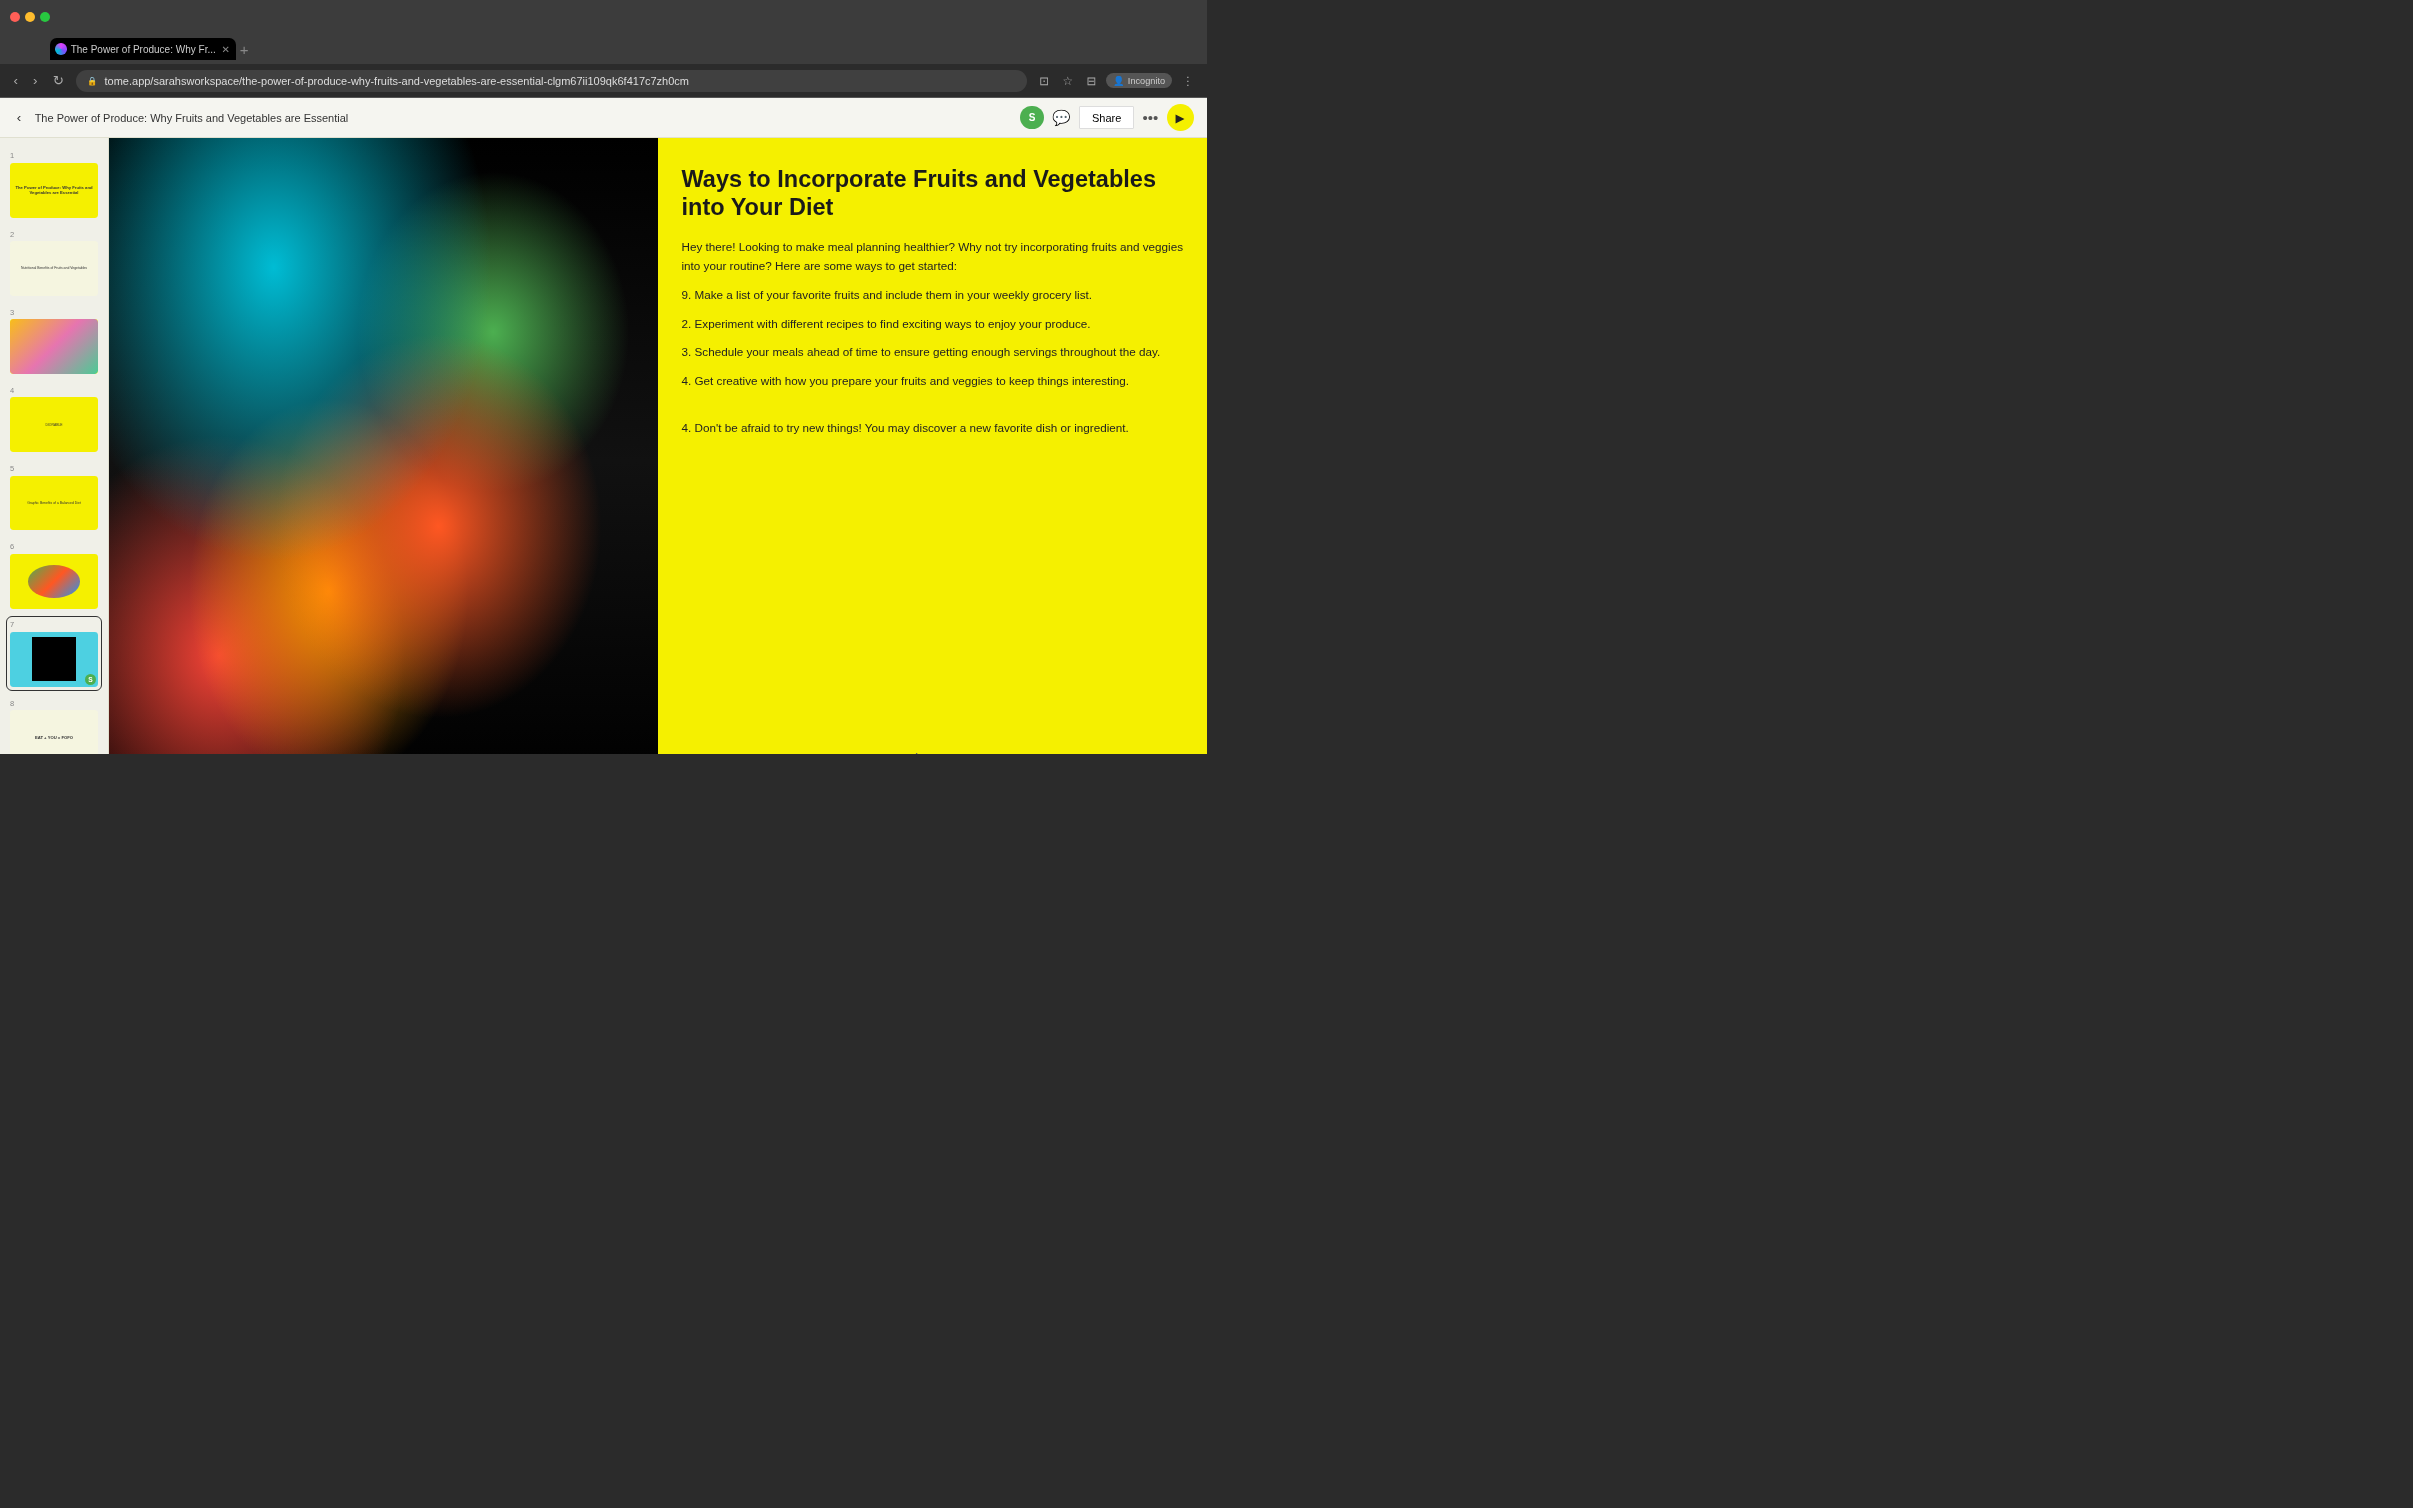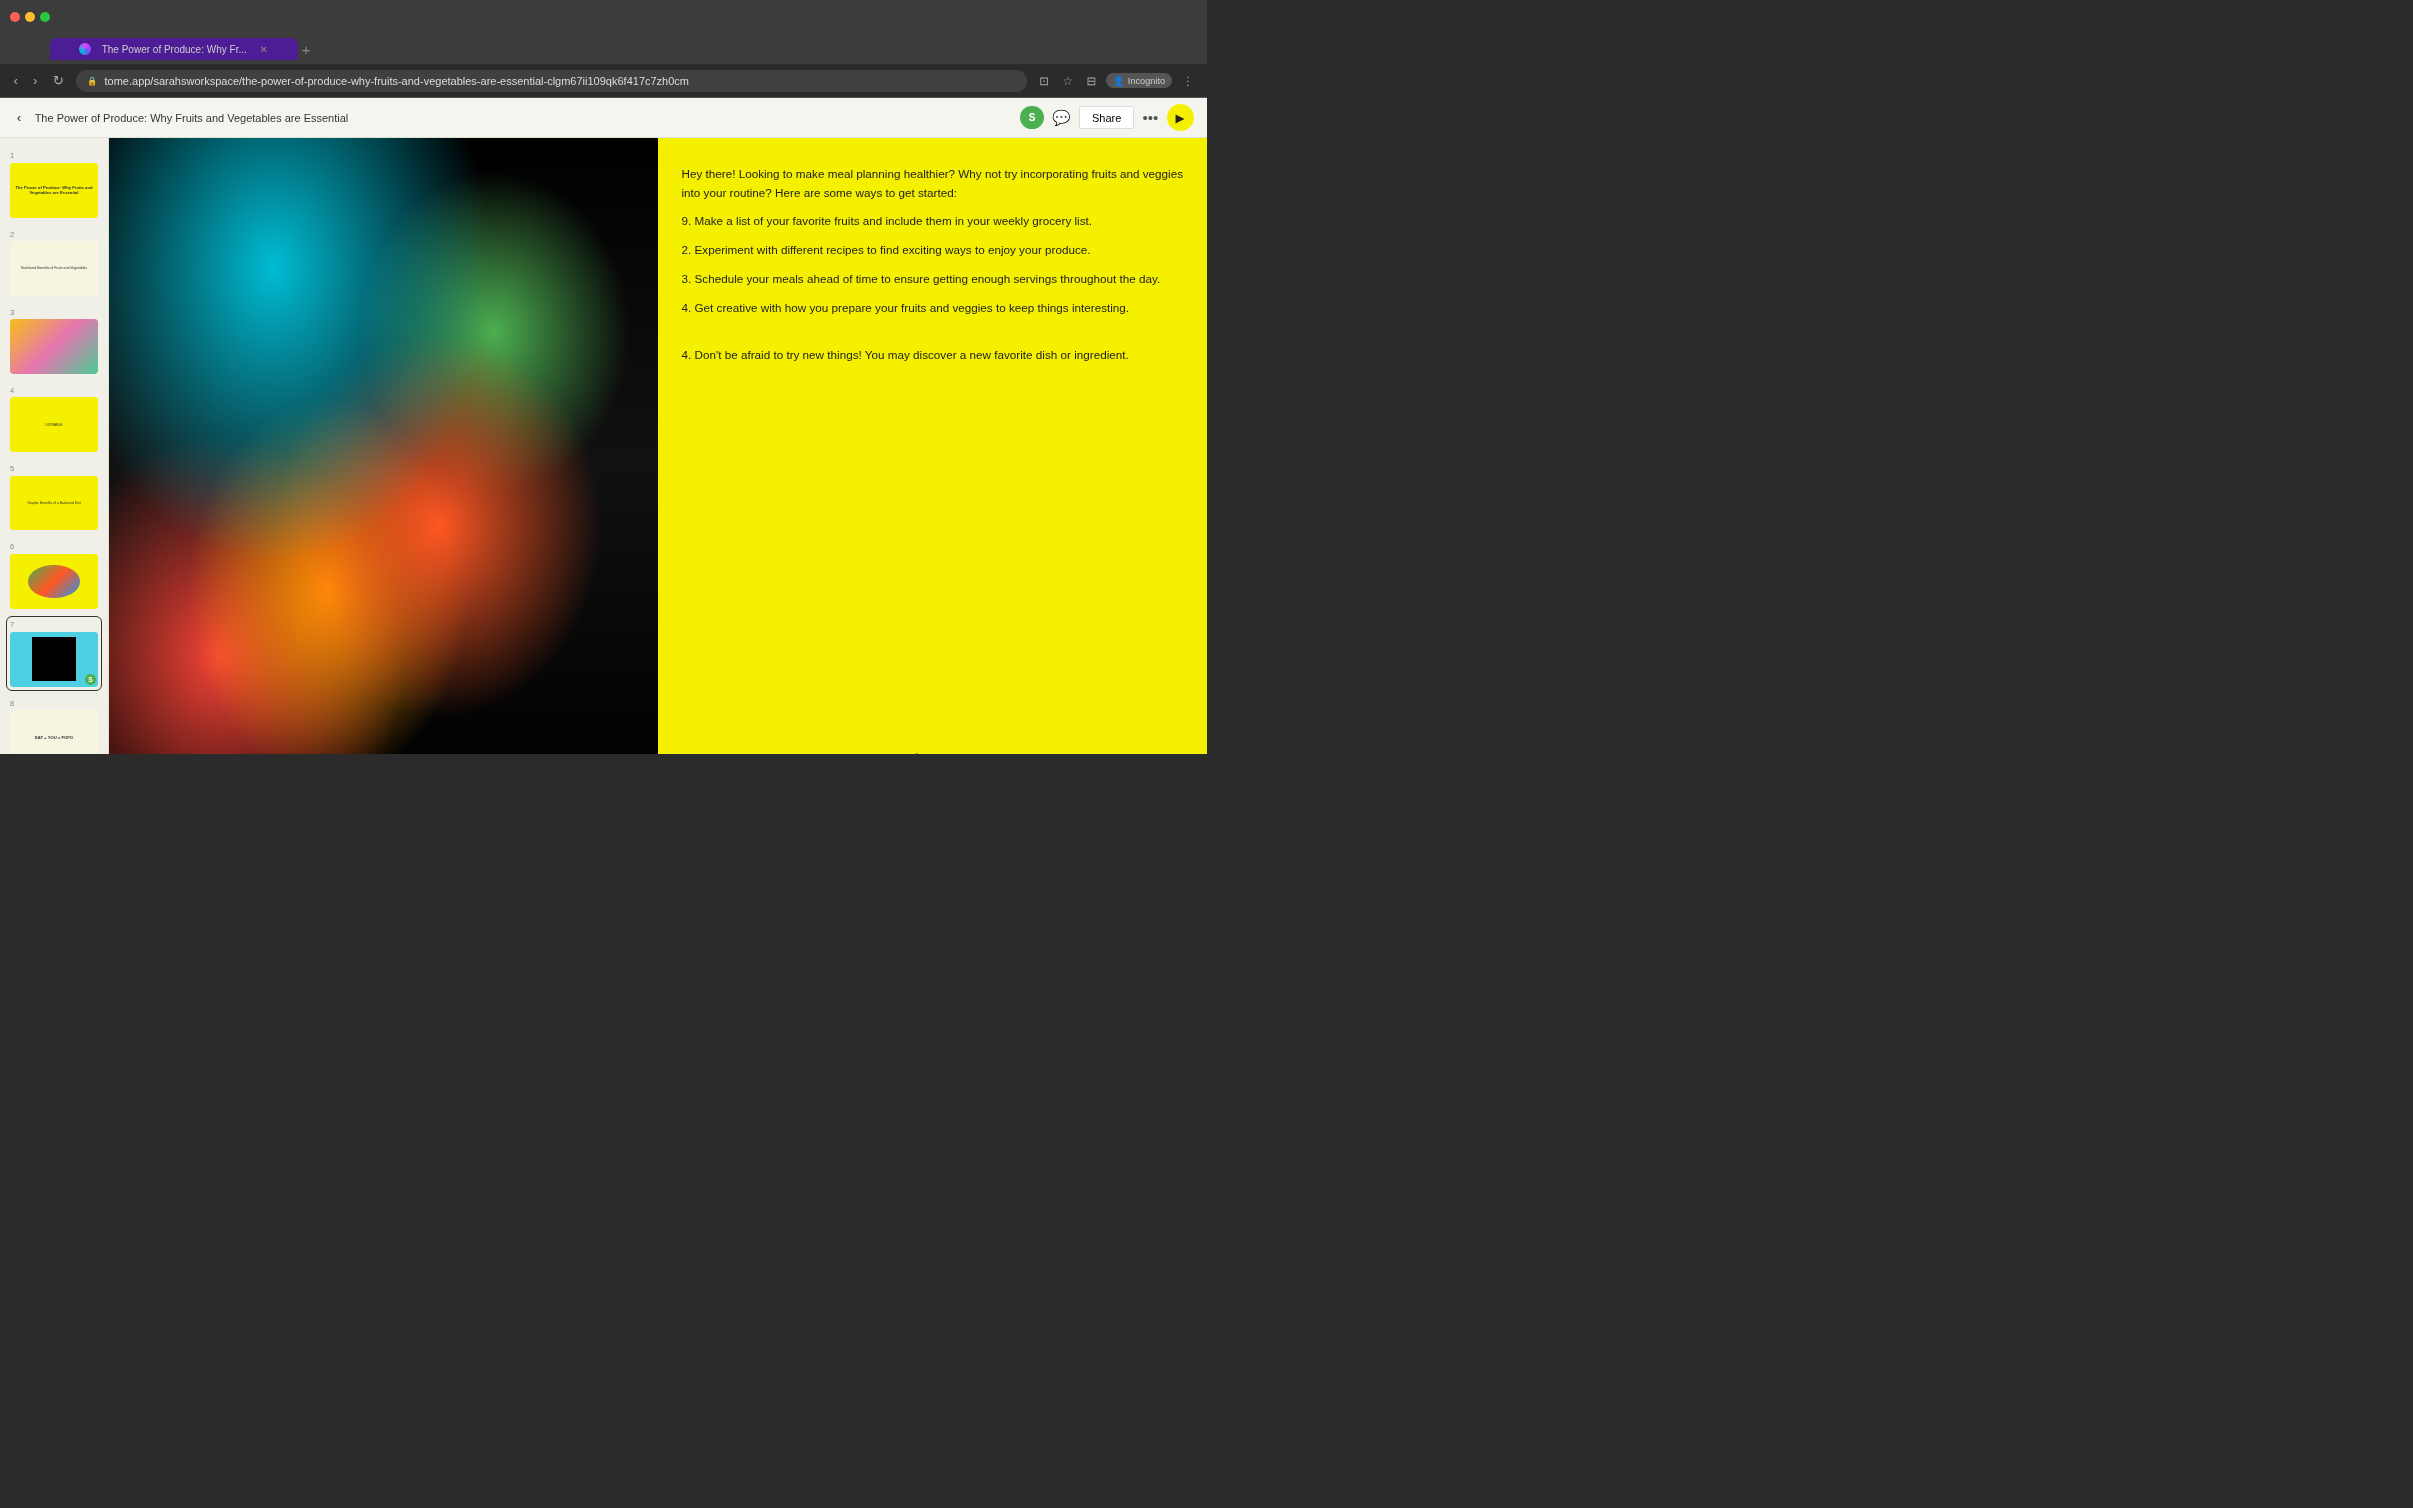--- a/index.html
+++ b/index.html
@@ -7,21 +7,21 @@
 
     
     .browser-chrome { background: #3c3c3c; height: 34px; display: flex; align-items: center; padding: 0 10px; gap: 6.7px; }
     .traffic-lights { display: flex; gap: 5px; }
     .traffic-light { width: 10px; height: 10px; border-radius: 50%; }
     .tl-red { background: #ff5f57; }
     .tl-yellow { background: #ffbd2e; }
     .tl-green { background: #28c840; }
 
     .tab-bar { background: #3c3c3c; display: flex; align-items: center; padding: 0 50px; height: 30px; }
-    .tab { background: #4c1d95; border-radius: 6.7px 6.7px 0 0; padding: 5px 29px; display: flex; align-items: center; gap: 11px; font-size: 10px; color: #ccc; min-width: 151px; }
+    .tab { background: #000000; border-radius: 6.7px 6.7px 0 0; padding: 5px 5px; display: flex; align-items: center; gap: 4px; font-size: 10px; color: #ccc; min-width: 151px; }
     .tab-favicon { width: 11.7px; height: 11.7px; border-radius: 50%; background: conic-gradient(#e040fb, #7c4dff, #00bcd4, #e040fb); }
     .tab-close { width: 11.7px; height: 11.7px; background: none; border: none; color: #888; cursor: pointer; display: flex; align-items: center; justify-content: center; font-size: 10px; }
     .new-tab { background: none; border: none; color: #888; font-size: 15px; cursor: pointer; margin-left: 3.4px; }
 
     .address-bar { background: #2b2b2b; height: 34px; display: flex; align-items: center; padding: 0 10px; gap: 8.4px; border-bottom: 0.8px solid #555; }
     .nav-btn { background: none; border: none; color: #aaa; cursor: pointer; font-size: 13.4px; padding: 3.4px; }
     .url-bar { flex: 1; background: #404040; border-radius: 17px; padding: 5px 11.7px; font-size: 10px; color: #ddd; display: flex; align-items: center; gap: 6.7px; }
     .lock-icon { color: #aaa; font-size: 8.4px; }
     .url-text { color: #ddd; font-size: 11px; }
     .toolbar-icons { display: flex; gap: 6.7px; align-items: center; }
@@ -224,20 +224,23 @@
                 radial-gradient(ellipse at 30% 20%, #00bcd4 0%, transparent 40%),
                 radial-gradient(ellipse at 60% 60%, #ff5722 0%, transparent 35%),
                 radial-gradient(ellipse at 40% 70%, #ff9800 0%, transparent 30%),
                 radial-gradient(ellipse at 70% 30%, #4caf50 0%, transparent 25%),
                 radial-gradient(ellipse at 20% 80%, #f44336 0%, transparent 30%),
                 linear-gradient(180deg, #000 0%, #111 50%, #000 100%);
             "></div>
           </div>
 
           <div class="slide-text">
+            <div class="slide-heading">
+              <span>Ways to Incorporate Fruits and Vegetables into Your Diet</span>
+            </div>
             <div class="slide-body">
               <p>Hey there! Looking to make meal planning healthier? Why not try incorporating fruits and veggies into your routine? Here are some ways to get started:</p>
               <p>9. Make a list of your favorite fruits and include them in your weekly grocery list.</p>
               <p>2. Experiment with different recipes to find exciting ways to enjoy your produce.</p>
               <p>3. Schedule your meals ahead of time to ensure getting enough servings throughout the day.</p>
               <p>4. Get creative with how you prepare your fruits and veggies to keep things interesting.</p>
               <br>
               <p>4. Don't be afraid to try new things! You may discover a new favorite dish or ingredient.</p>
             </div>
           </div>

